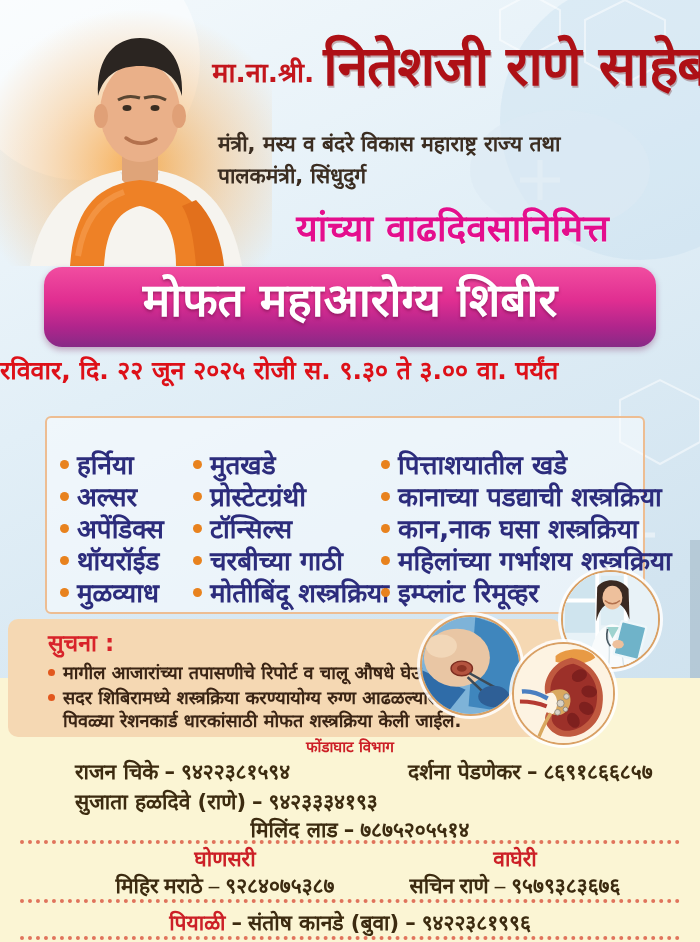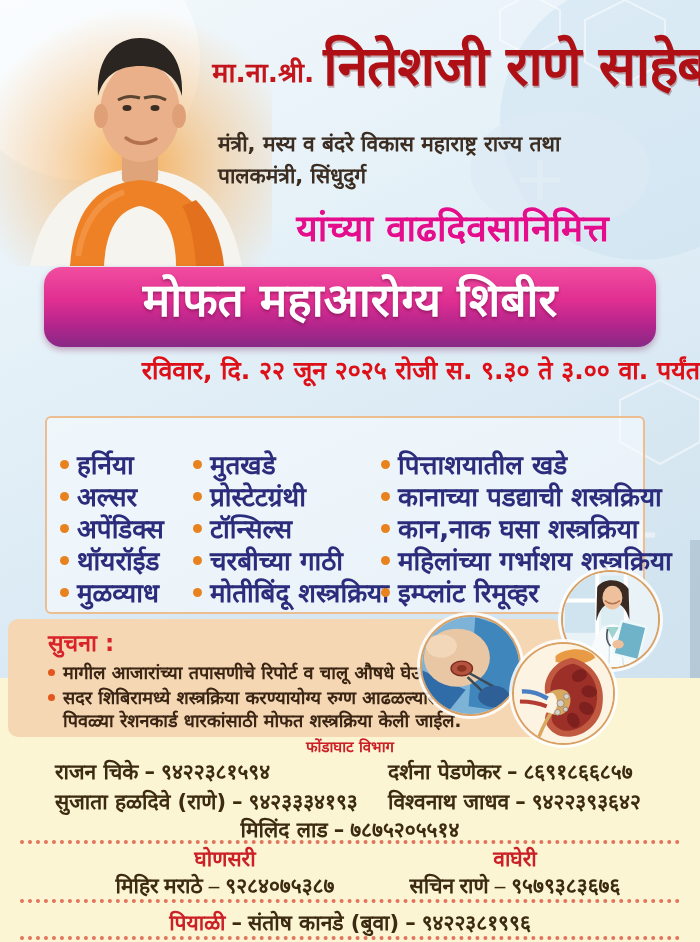--- a/index.html
+++ b/index.html
@@ -22,21 +22,21 @@
   .subtitle{font-size:21px;font-weight:bold;color:#3b2d21;line-height:1.5;}
   .occasion{left:205px;right:0;top:201px;text-align:center;font-size:37px;font-weight:bold;
     color:#e40e8d;z-index:3;text-shadow:0 1px 0 rgba(255,255,255,.6);}
   
   .event-banner{left:44px;top:267px;width:612px;height:80px;border-radius:18px;
     background:linear-gradient(180deg,#f14da0 0%,#e02e91 42%,#b0258c 75%,#872a86 100%);
     display:flex;align-items:flex-start;justify-content:center;z-index:3;
     box-shadow:0 3px 6px rgba(120,30,90,.35);}
   .event-banner span{font-size:46px;font-weight:bold;color:#ffffff;
     text-shadow:0 2px 3px rgba(110,15,70,.55);white-space:nowrap;}
-  .event-date{left:0;right:0;top:352px;text-align:right;font-size:25px;font-weight:bold;
+  .event-date{left:0;right:0;top:352px;text-align:left;font-size:25px;font-weight:bold;
     color:#dd1018;z-index:3;white-space:nowrap;}
   
   .ailment-box{left:45px;top:416px;width:596px;height:194px;border:2px solid #edbd92;
     border-radius:6px;background:rgba(252,254,255,.55);z-index:2;}
   .checkup-banner{left:50px;top:396px;width:602px;height:45px;
     background:linear-gradient(180deg,#2b85c8,#16619f);
     clip-path:polygon(0 0,96.5% 0,100% 50%,96.5% 100%,0 100%);
     display:flex;align-items:center;justify-content:center;padding-right:22px;
     box-sizing:border-box;z-index:4;}
   .checkup-banner span{color:#fff;font-size:26px;font-weight:bold;white-space:nowrap;}
@@ -58,21 +58,21 @@
   .notice li .ndot{position:absolute;left:0;top:8px;width:7px;height:7px;border-radius:50%;background:#e2571d;}
   
   .circle{border-radius:50%;overflow:hidden;box-shadow:0 0 0 2px #d9a064,0 0 0 5px rgba(255,255,255,.85);}
   .c-doctor{left:563px;top:572px;width:95px;height:95px;z-index:6;}
   .c-surgery{left:422px;top:617px;width:97px;height:97px;z-index:6;}
   .c-kidney{left:514px;top:644px;width:99px;height:99px;z-index:7;}
   .circle svg{display:block;width:100%;height:100%;}
   
   .footer{left:0;top:678px;width:700px;height:264px;background:#fbf5d4;z-index:3;}
   .ph-heading{left:0;right:0;top:736px;text-align:center;font-size:15px;font-weight:bold;color:#cc2027;z-index:6;}
-  .contact-block{z-index:6;}
+  .contact-block{z-index:6;margin-left:20px;}
   .contact-line{font-size:21px;font-weight:bold;color:#3c2b10;line-height:30px;white-space:nowrap;}
   .contact-line .dash{padding:0 6px;}
   .ph-left{left:55px;top:757px;}
   .ph-right{left:388px;top:757px;}
   .ph-center{left:0;right:0;top:815px;text-align:center;}
   .dashed{height:0;border-top:4px dotted #e0745c;z-index:6;}
   .dash1{left:20px;right:20px;top:840px;}
   .dash2{left:20px;right:20px;top:899px;}
   .dash3{left:20px;right:20px;top:936px;}
   .village-row{left:80px;right:40px;top:847px;display:flex;z-index:6;}
@@ -294,23 +294,20 @@
     </div>
     <div class="contact-line">
       <span>सुजाता हळदिवे (राणे)</span><span class="dash">–</span><span>९४२३३३४१९३</span>
     </div>
   </div>
 
   <div class="abs contact-block ph-right">
     <div class="contact-line">
       <span>दर्शना पेडणेकर</span><span class="dash">–</span><span>८६९१८६६८५७</span>
     </div>
-    <div class="contact-line">
-      <span>विश्वनाथ जाधव</span><span class="dash">–</span><span>९४२२३९३६४२</span>
-    </div>
   </div>
 
   <div class="abs contact-block ph-center">
     <span class="contact-line">
       <span>मिलिंद लाड</span><span class="dash">–</span><span>७८७५२०५५१४</span>
     </span>
   </div>
 
   <div class="abs dashed dash1"></div>
 

